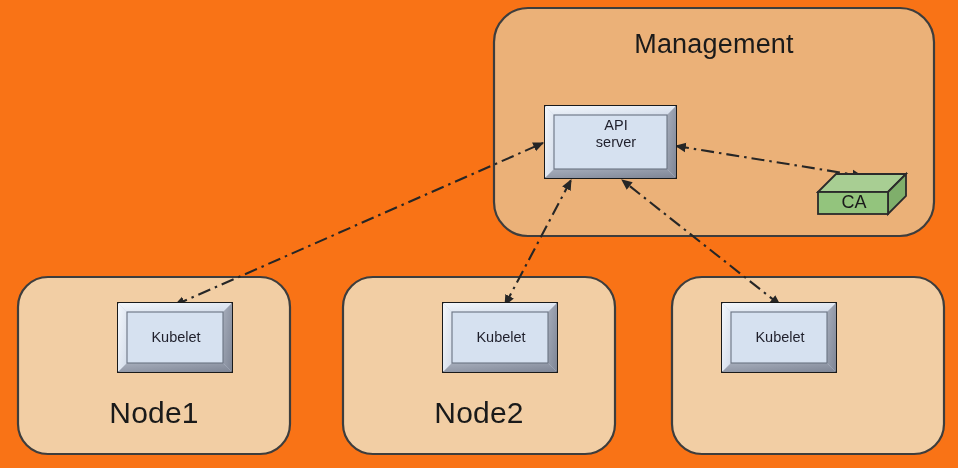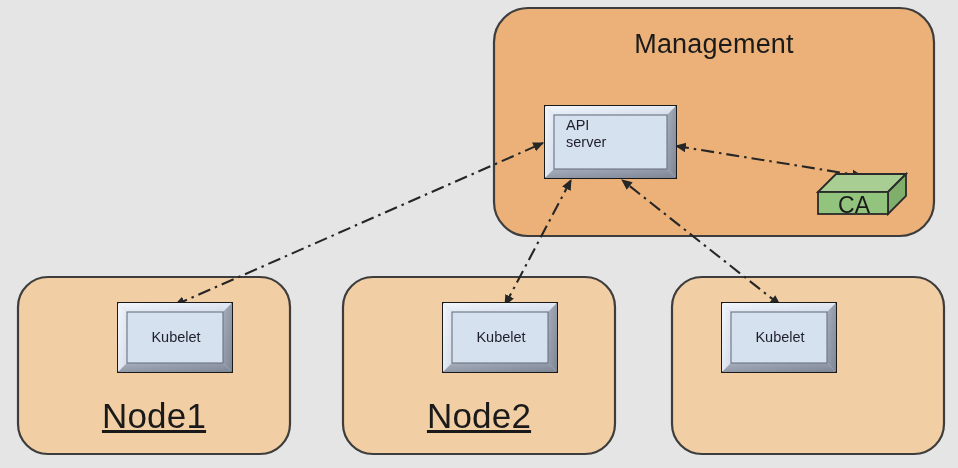--- a/index.html
+++ b/index.html
@@ -8,55 +8,54 @@
     padding: 0;
     background: #ffffff;
   }
   body {
     font-family: "Liberation Sans", sans-serif;
   }
   #diagram-root {
     position: relative;
     width: 958px;
     height: 468px;
-    background: #e5e5e5;
+    background: #f97316;
     overflow: hidden;
   }
   svg.layer {
     position: absolute;
     left: 0;
     top: 0;
     width: 958px;
     height: 468px;
   }
   .label {
     position: absolute;
     color: #1a1a1a;
     text-align: center;
     white-space: pre;
     pointer-events: none;
   }
   .node-title {
-    font-size: 35px;
+    font-size: 30px;
     letter-spacing: 0.2px;
-    text-decoration: underline;
   }
   .mgmt-title {
     font-size: 27px;
     line-height: 31px;
     letter-spacing: 0.2px;
   }
   .box-label {
     font-size: 14.5px;
     color: #1f1f2b;
     line-height: 17px;
-    text-align: left;
+    text-align: center;
   }
   .ca-label {
-    font-size: 23px;
+    font-size: 18px;
     color: #1a1a1a;
   }
 </style>
 </head>
 <body>
 
 <div id="diagram-root">
 
   <svg class="layer" viewBox="0 0 958 468">
     <defs>

